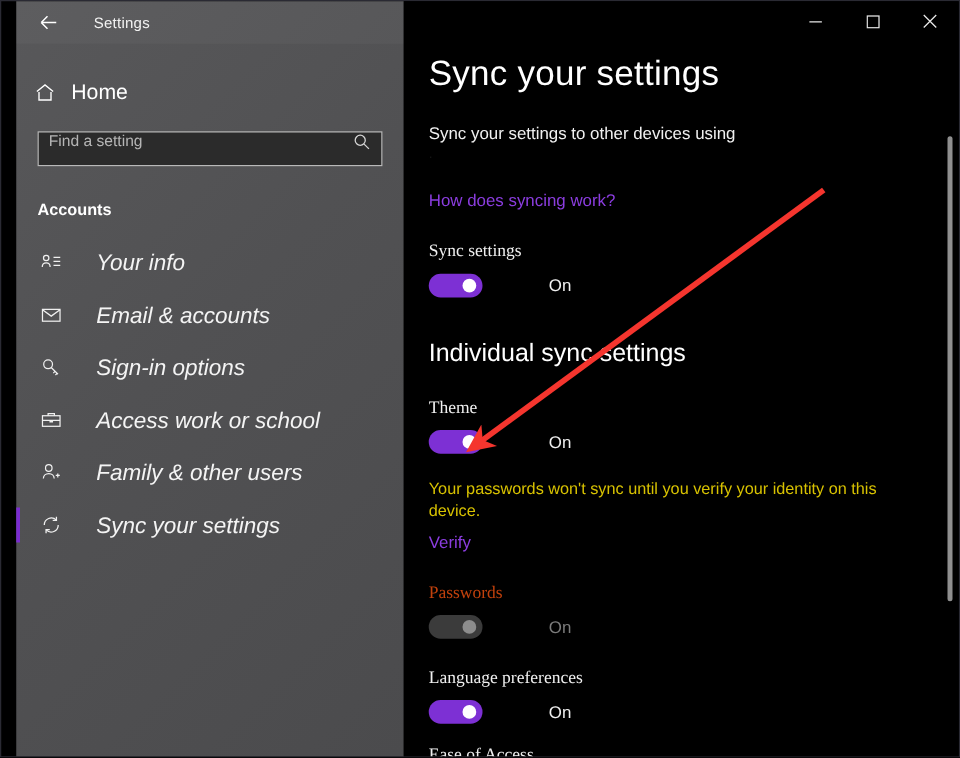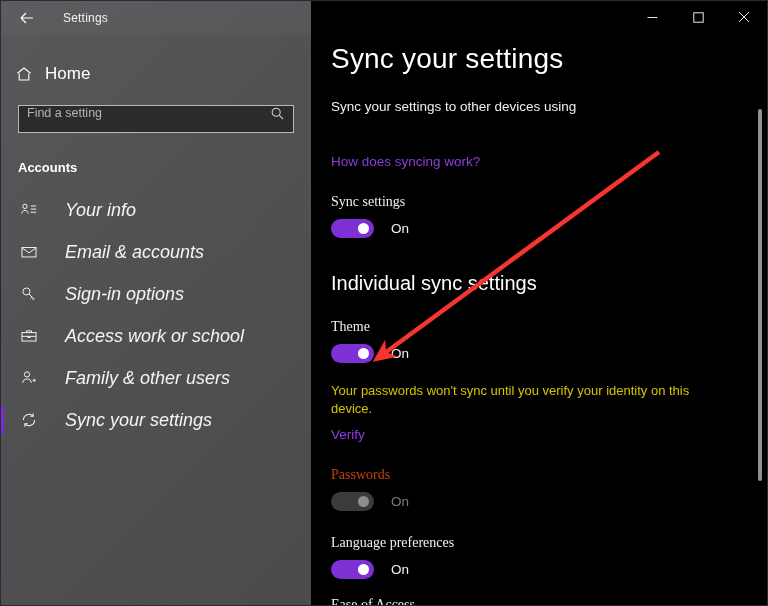--- a/index.html
+++ b/index.html
@@ -8,20 +8,21 @@
     background: #000;
     font-family: "Liberation Sans", sans-serif;
     overflow: hidden;
   }
   #app {
     position: relative;
     width: 768px; height: 606px;
     display: flex;
     background: #000;
     border: 1px solid #2a2a33;
+    padding-left: 12px;
   }
 
   
   .sidebar {
     width: 310px; height: 100%;
     background: linear-gradient(135deg, #58585a 0%, #515153 45%, #4b4b4d 100%);
     position: relative;
     flex: 0 0 310px;
   }
   .titlebar {
@@ -142,20 +143,21 @@
   .link-row { margin-top: 21px; }
 
   .setting-label {
     font-size: 14px; color: #f0f0f0; font-family: Liberation Serif, serif;
   }
   .setting-label.disabled { color: #c2410c; }
 
   .toggle-row {
     display: flex; align-items: center;
     margin-top: 9px;
+    gap: 36px;
   }
   .toggle {
     width: 43px; height: 19px;
     border-radius: 10px;
     background: #7d30d4;
     position: relative;
     cursor: pointer;
     flex: 0 0 43px;
   }
   .toggle .knob {

